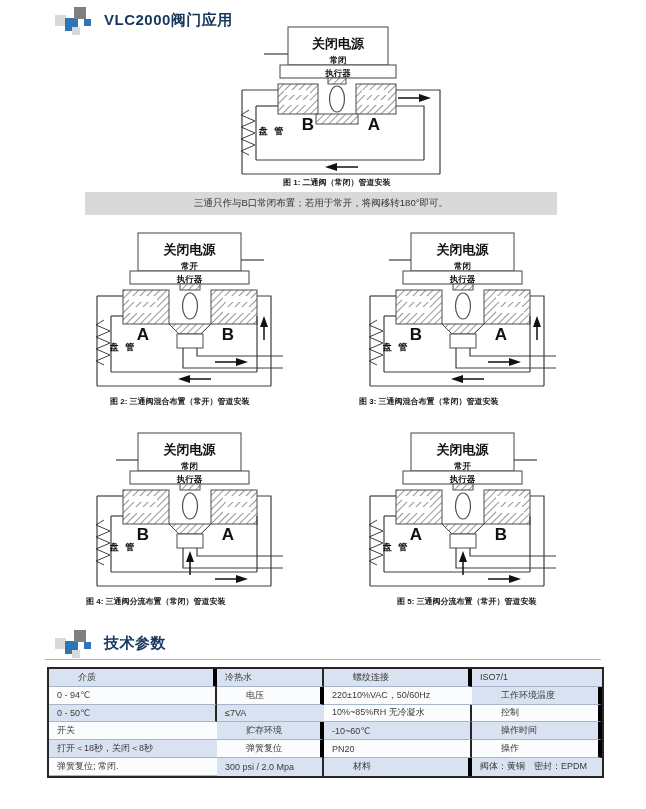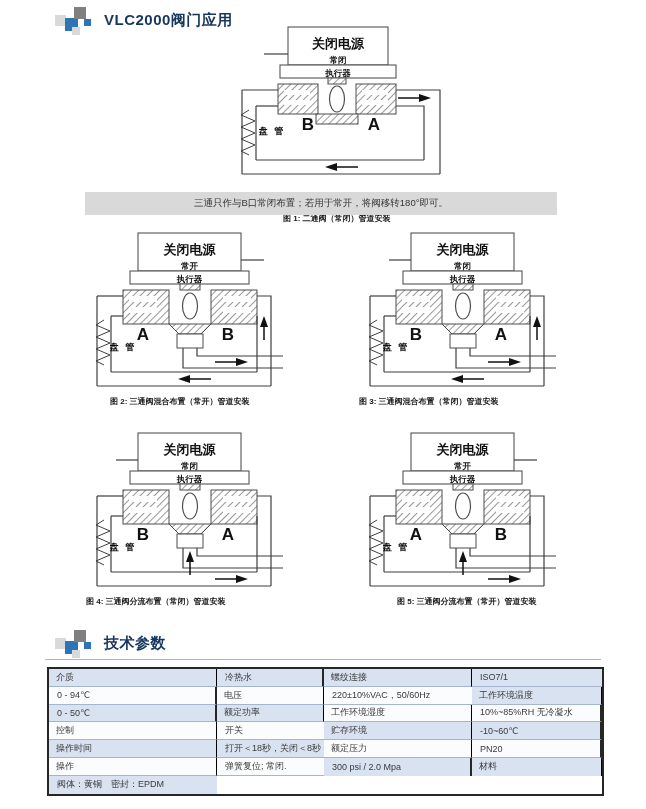--- a/index.html
+++ b/index.html
@@ -16,21 +16,21 @@
   .sq5{left:29px;top:13px;width:7px;height:7px;background:#2e75b6;}
   .fig{position:absolute;}
   .caption{position:absolute;font-size:8px;font-weight:bold;color:#1a1a1a;white-space:nowrap;}
   .note{position:absolute;left:85px;top:192px;width:472px;height:23px;background:#d9d9d9;
         color:#333;font-size:9.5px;display:flex;align-items:center;justify-content:center;text-align:center;}
   .rule{position:absolute;left:45px;top:659px;width:556px;height:1px;background:#b3b3b3;}
   .spec-table{position:absolute;left:47px;top:667px;display:grid;
         grid-template-columns:168px 107px 148px 130px;border:2px solid #262626;background:#fff;}
   .cell{box-sizing:border-box;height:17.8px;display:flex;align-items:center;
         font-size:9px;color:#3a3a3a;border-bottom:1px solid #a6b4cc;overflow:hidden;white-space:nowrap;}
-  .cell.lbl{padding-left:7px;border-right:1px solid #000000;}
+  .cell.lbl{padding-left:29px;border-right:4px solid #000000;}
   .cell.val{padding-left:8px;}
   .cell.mid{border-right:2px solid #262626;}
   .cell.odd{background:#d9e2f0;}
   .cell.even{background:#fbfcfe;}
   .cell.last{border-bottom:none;}
   svg text{font-family:"Liberation Sans","DejaVu Sans",sans-serif;}
 </style>
 </head>
 <body>
 
@@ -79,21 +79,21 @@
         <path d="M168,80 H196 V134" fill="none" stroke="#3f3f3f" stroke-width="1.2"></path>
   <polyline points="21,84 13,89 27,95 13,101 27,107 13,113 27,119 13,125 21,129" fill="none" stroke="#3f3f3f" stroke-width="1"></polyline>
   <path d="M170,72 H191" stroke="#111" stroke-width="1.5" fill="none"></path>
         <polygon points="191,68 203,72 191,76" fill="#111"></polygon>
         <path d="M130,141 H109" stroke="#111" stroke-width="1.5" fill="none"></path>
         <polygon points="109,137 97,141 109,145" fill="#111"></polygon>
   <text x="80" y="104" text-anchor="middle" font-size="17" font-weight="bold" fill="#111">B</text>
   <text x="146" y="104" text-anchor="middle" font-size="17" font-weight="bold" fill="#111">A</text>
   <text x="44" y="108" text-anchor="middle" font-size="9" font-weight="bold" fill="#111" letter-spacing="2">盘 管</text>
   </svg></div>
-  <div class="caption" style="left:283px;top:177px;margin-top:36px;">图 1: 二通阀（常闭）管道安装</div>
+  <div class="caption" style="left:283px;top:177px;">图 1: 二通阀（常闭）管道安装</div>
 
   <div class="note">三通只作与B口常闭布置；若用于常开，将阀移转180°即可。</div>
 
   <div class="fig" id="fig1" style="left:83px;top:232px;"><svg width="210" height="158" viewBox="0 0 210 158">
   <rect x="55" y="1" width="103" height="38" fill="#fff" stroke="#555" stroke-width="1.1"></rect>
           <rect x="47" y="39" width="119" height="13" fill="#fff" stroke="#555" stroke-width="1.1"></rect>
         <text x="106.5" y="22" text-anchor="middle" font-size="13" font-weight="bold" fill="#111">关闭电源</text>
         <text x="106.5" y="36.5" text-anchor="middle" font-size="8.5" font-weight="bold" fill="#111">常开</text>
         <text x="106.5" y="49.5" text-anchor="middle" font-size="8.5" font-weight="bold" fill="#111">执行器</text>
   <path d="M158,28 H181" fill="none" stroke="#3f3f3f" stroke-width="1.2"></path>
@@ -261,30 +261,29 @@
   <div class="spec-table" id="specTable">
       <div class="cell lbl odd">介质</div>
           <div class="cell val mid odd">冷热水</div>
           <div class="cell lbl odd">螺纹连接</div>
           <div class="cell val odd">ISO7/1</div>
           <div class="cell val mid even">0 - 94℃</div>
           <div class="cell lbl even">电压</div>
           <div class="cell val even">220±10%VAC，50/60Hz</div>
       <div class="cell lbl odd">工作环境温度</div>
           <div class="cell val mid odd">0 - 50℃</div>
-          <div class="cell lbl odd">额定功率</div>
-      <div class="cell lbl even">工作环境湿度</div>
+          <div class="cell val odd">≤7VA</div>
           <div class="cell val mid even">10%~85%RH 无冷凝水</div>
           <div class="cell lbl even">控制</div>
           <div class="cell val even">开关</div>
       <div class="cell lbl odd">贮存环境</div>
           <div class="cell val mid odd">-10~60℃</div>
           <div class="cell lbl odd">操作时间</div>
           <div class="cell val odd">打开＜18秒，关闭＜8秒</div>
-      <div class="cell lbl even">额定压力</div>
+      <div class="cell lbl even">弹簧复位</div>
           <div class="cell val mid even">PN20</div>
           <div class="cell lbl even">操作</div>
           <div class="cell val even">弹簧复位; 常闭.</div>
           <div class="cell val mid odd last">300 psi / 2.0 Mpa</div>
           <div class="cell lbl odd last">材料</div>
           <div class="cell val odd last">阀体：黄铜　密封：EPDM</div>
     </div>
 
 </div>
 

